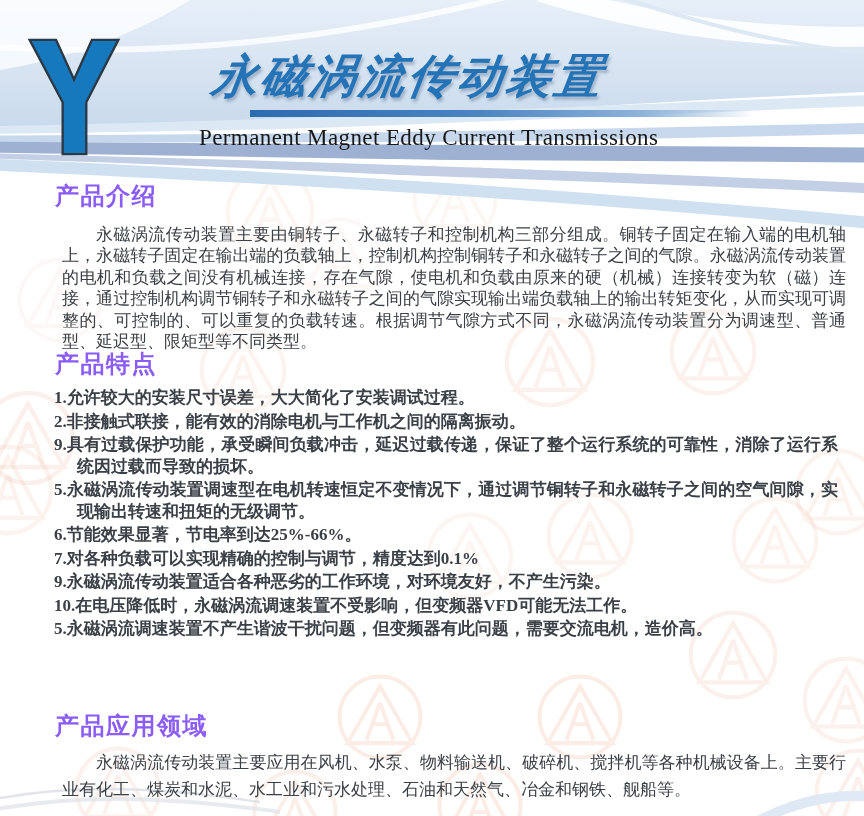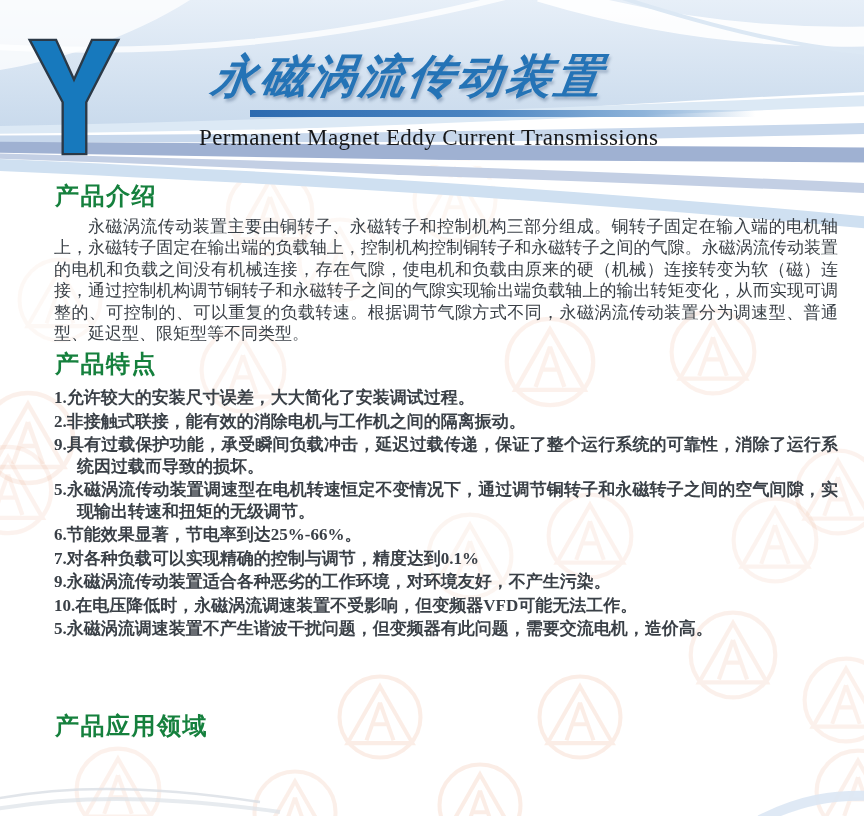--- a/index.html
+++ b/index.html
@@ -32,27 +32,27 @@
     background:linear-gradient(90deg,#2d6bb0 0%,#4a84c1 45%,#8fb4da 78%,rgba(175,205,232,0) 100%);
   }
   .title-en{
     position:absolute;left:199px;top:125px;z-index:3;
     font-family:"Liberation Serif","DejaVu Serif",serif;
     font-size:23px;color:#17181a;letter-spacing:.4px;white-space:nowrap;text-align:right;
   }
   .sec-h{
     position:absolute;left:55px;margin:0;z-index:2;
     font-family:"Liberation Sans","DejaVu Sans",sans-serif;
-    font-weight:700;font-size:24px;color:#15803d;letter-spacing:1.5px;
+    font-weight:700;font-size:24px;color:#8b5cf6;letter-spacing:1.5px;
   }
   .intro-h{top:180px}
   .feat-h{top:348px}
   .apps-h{top:710px}
   .para{
-    position:absolute;left:54px;width:784px;margin:0;z-index:2;
+    position:absolute;left:54px;width:784px;margin:8px;z-index:2;
     font-family:"Liberation Serif","DejaVu Serif",serif;
     color:var(--body-text);text-align:justify;
   }
   .intro-p{top:216px;font-size:17px;line-height:21.4px;text-indent:2em;}
   .apps-p{top:741px;font-size:17px;line-height:27px;text-indent:2em;}
   .feat-list{
     position:absolute;left:54px;top:387px;width:784px;z-index:2;
     font-family:"Liberation Serif","DejaVu Serif",serif;
     color:var(--body-text);font-size:17px;line-height:21.5px;
   }
@@ -262,14 +262,15 @@
       <div class="feat-item">9.具有过载保护功能，承受瞬间负载冲击，延迟过载传递，保证了整个运行系统的可靠性，消除了运行系统因过载而导致的损坏。</div>
       <div class="feat-item">5.永磁涡流传动装置调速型在电机转速恒定不变情况下，通过调节铜转子和永磁转子之间的空气间隙，实现输出转速和扭矩的无级调节。</div>
       <div class="feat-item">6.节能效果显著，节电率到达25%-66%。</div>
       <div class="feat-item">7.对各种负载可以实现精确的控制与调节，精度达到0.1%</div>
       <div class="feat-item">9.永磁涡流传动装置适合各种恶劣的工作环境，对环境友好，不产生污染。</div>
       <div class="feat-item">10.在电压降低时，永磁涡流调速装置不受影响，但变频器VFD可能无法工作。</div>
       <div class="feat-item">5.永磁涡流调速装置不产生谐波干扰问题，但变频器有此问题，需要交流电机，造价高。</div>
     </div>
 
   <h2 class="sec-h apps-h">产品应用领域</h2>
+  <p class="para apps-p">永磁涡流传动装置主要应用在风机、水泵、物料输送机、破碎机、搅拌机等各种机械设备上。主要行业有化工、煤炭和水泥、水工业和污水处理、石油和天然气、冶金和钢铁、舰船等。</p>
 
 </div>
 
 </body></html>

